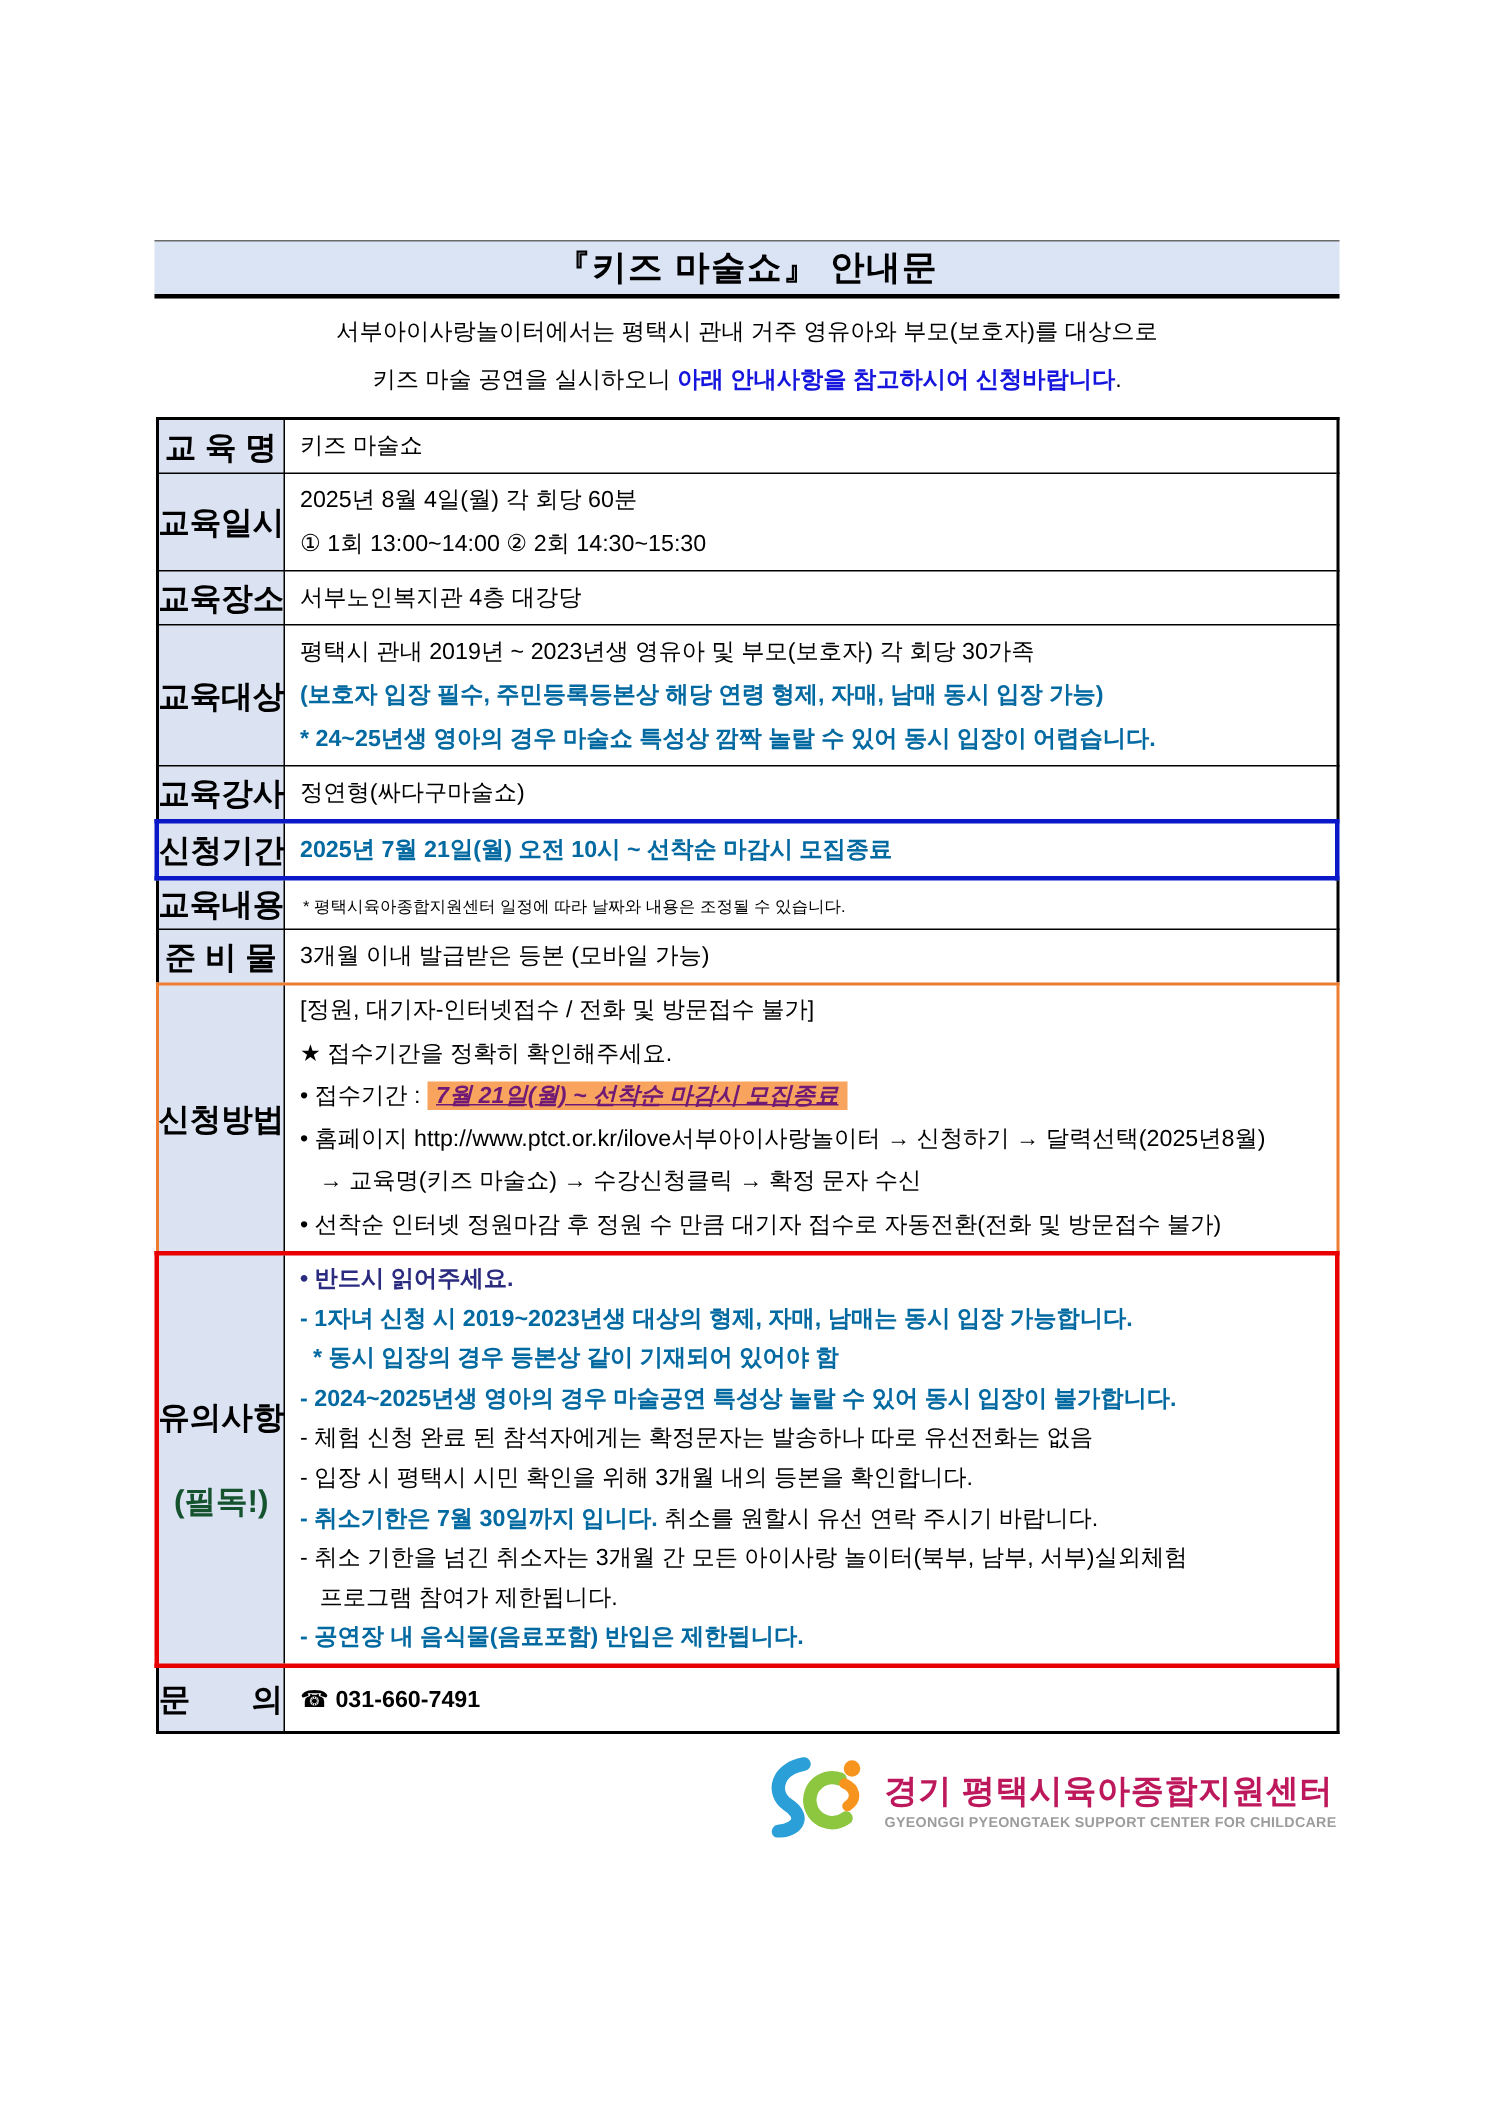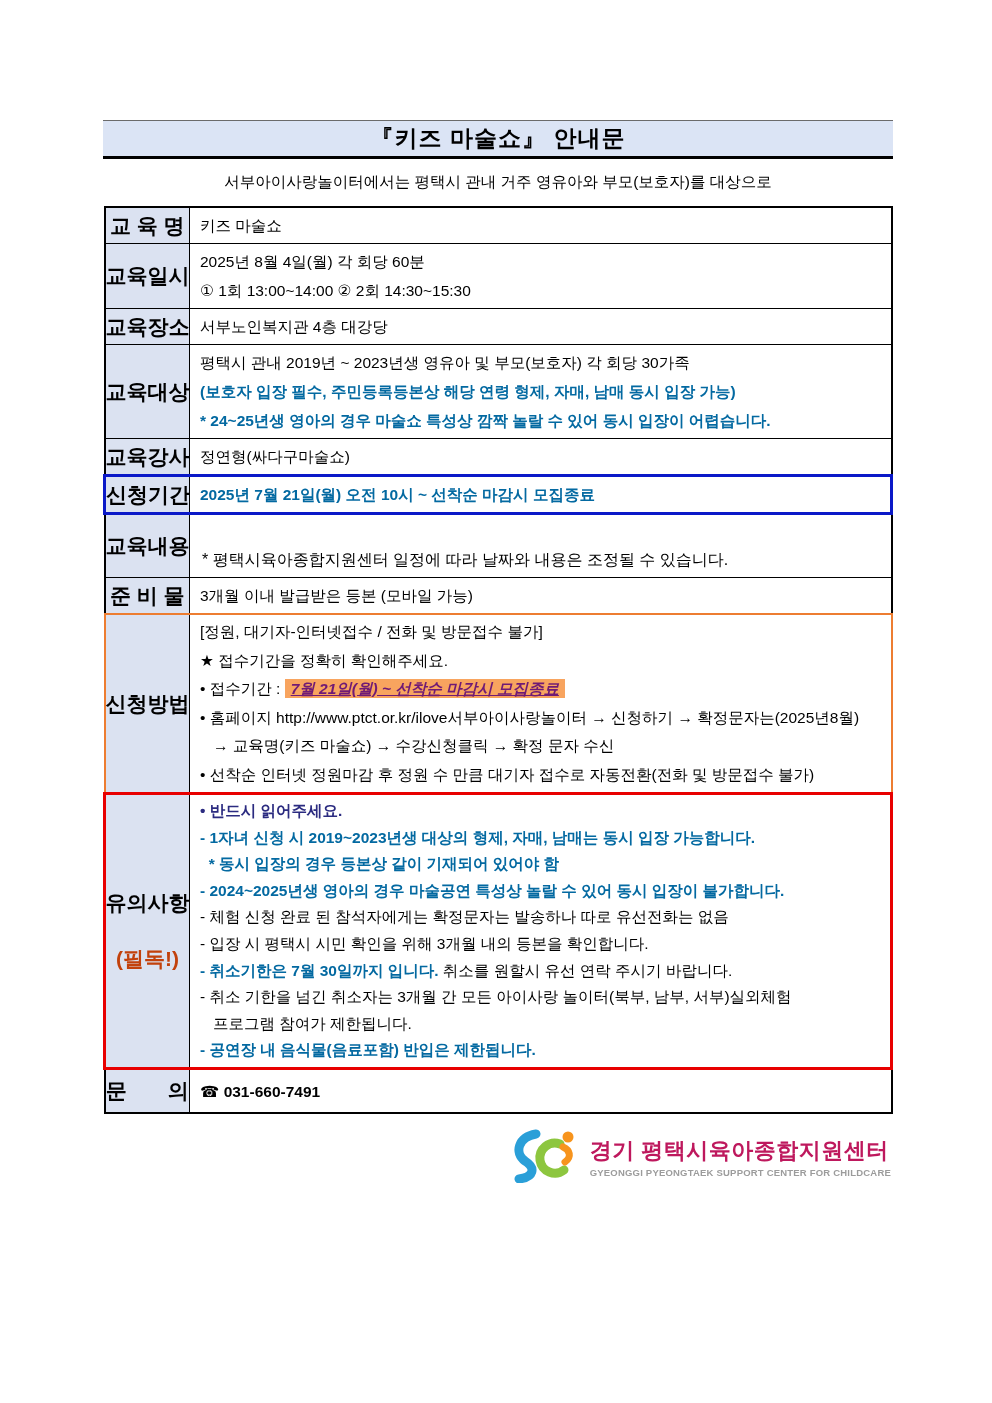--- a/index.html
+++ b/index.html
@@ -13,21 +13,21 @@
   }
   .doc { position: absolute; left: 103px; top: 120px; width: 790px; }
 
   
   .title-bar {
     background: #dbe4f5;
     border-top: 1px solid #6b6b6b;
     border-bottom: 3px solid #000;
     height: 39px;
     display: flex; align-items: center; justify-content: center;
-    font-size: 23px; font-weight: bold; letter-spacing: 1px;
+    font-size: 23px; font-weight: bold; letter-spacing: 1px; margin-top: 40px;
   }
 
   
   .intro { margin-top: 7px; text-align: center; font-size: 15.5px; line-height: 32px; }
   .intro .blue { color: #1515dd; font-weight: bold; }
 
   
   table.main {
     width: 100%; border-collapse: collapse; margin-top: 8px;
     font-size: 15.5px; table-layout: fixed;
@@ -62,34 +62,34 @@
   .hl {
     background: #f8a45f; color: #701a75; font-weight: bold; font-style: italic;
     text-decoration: underline; padding: 1px 6px;
   }
 
   .row-caution > * { border-top: 3.5px solid #e80000 !important; border-bottom: 3.5px solid #e80000 !important; }
   .row-caution th  { border-left: 3.5px solid #e80000 !important; }
   .row-caution td  { border-right: 3.5px solid #e80000 !important; padding-top: 10px; padding-bottom: 10px; }
   .row-caution .ln { line-height: 26.6px; }
   .caution-label-wrap { display: flex; flex-direction: column; align-items: center; gap: 28px; }
-  .pildok { color: #c2410c; font-weight: bold; }
+  .pildok { color: #14532d; font-weight: bold; }
   .navyb  { color: #2b2b80; font-weight: bold; }
 
   
   .content-cell { padding: 8px 8px 6px 8px !important; vertical-align: top; }
   table.inner {
     width: 99%; border-collapse: collapse; table-layout: fixed;
     font-size: 15px; margin-top: 2px;
   }
   table.inner td { border: 1.5px solid #000; padding: 0 8px; height: 24px; }
   td.ih { background: #e7e7ef; text-align: center; height: 27px !important; }
   td.act  { width: 33%; }
   td.time { width: 15%; text-align: center; }
-  .content-note { margin-top: 27px; padding-left: 4px; font-size: 16px; }
+  .content-note { margin-top: 1px; padding-left: 4px; font-size: 11px; }
 
   
   .footer-logo {
     display: flex; justify-content: flex-end; align-items: center;
     gap: 8px; margin-top: 13px; padding-right: 2px;
   }
   .logo-text { text-align: left; }
   .logo-kr { font-size: 22px; color: #be185d; font-weight: 600; letter-spacing: 0.5px; }
   .logo-en { font-size: 9.5px; color: #9c9c9c; font-weight: bold; letter-spacing: 0.2px; margin-top: 1px; }
 </style>
@@ -97,20 +97,21 @@
 <body>
 
 <div class="doc">
 
   <div class="title-bar">
     <span>『키즈 마술쇼』 안내문</span>
   </div>
 
   <div class="intro">
     <div>서부아이사랑놀이터에서는 평택시 관내 거주 영유아와 부모(보호자)를 대상으로</div>
+    <div><span>키즈 마술 공연을 실시하오니 </span><span class="blue">아래 안내사항을 참고하시어 신청바랍니다</span><span>.</span></div>
   </div>
 
   <table class="main">
     <tbody>
         <tr class="h-name">
       <th>교 육 명</th>
       <td>
             <div class="ln">키즈 마술쇼</div>
           </td>
     </tr>
@@ -166,21 +167,21 @@
             <div class="ln">3개월 이내 발급받은 등본 (모바일 가능)</div>
           </td>
     </tr>
 
     <tr class="row-apply">
       <th>신청방법</th>
       <td>
         <div class="ln">[정원, 대기자-인터넷접수 / 전화 및 방문접수 불가]</div>
         <div class="ln">★ 접수기간을 정확히 확인해주세요.</div>
         <div class="ln"><span>• 접수기간 : </span><span class="hl">7월 21일(월) ~ 선착순 마감시 모집종료</span></div>
-        <div class="ln">• 홈페이지 http://www.ptct.or.kr/ilove서부아이사랑놀이터 → 신청하기 → 확정문자는(2025년8월)</div>
+        <div class="ln">• 홈페이지 http://www.ptct.or.kr/ilove서부아이사랑놀이터 → 신청하기 → 달력선택(2025년8월)</div>
         <div class="ln">   → 교육명(키즈 마술쇼) → 수강신청클릭 → 확정 문자 수신</div>
         <div class="ln">• 선착순 인터넷 정원마감 후 정원 수 만큼 대기자 접수로 자동전환(전화 및 방문접수 불가)</div>
       </td>
     </tr>
 
     <tr class="row-caution">
       <th>
         <div class="caution-label-wrap">
           <span>유의사항</span>
           <span class="pildok">(필독!)</span>

